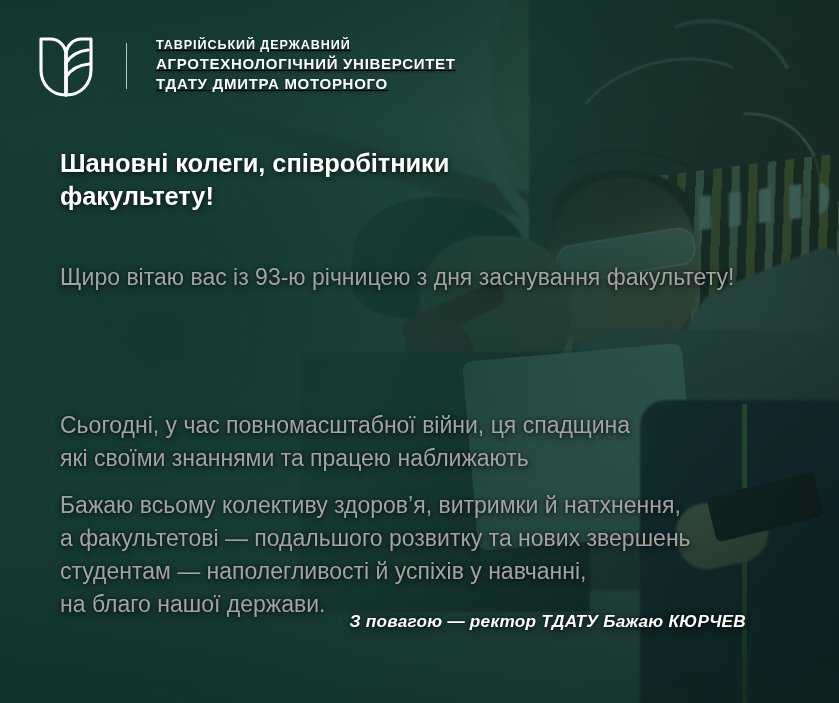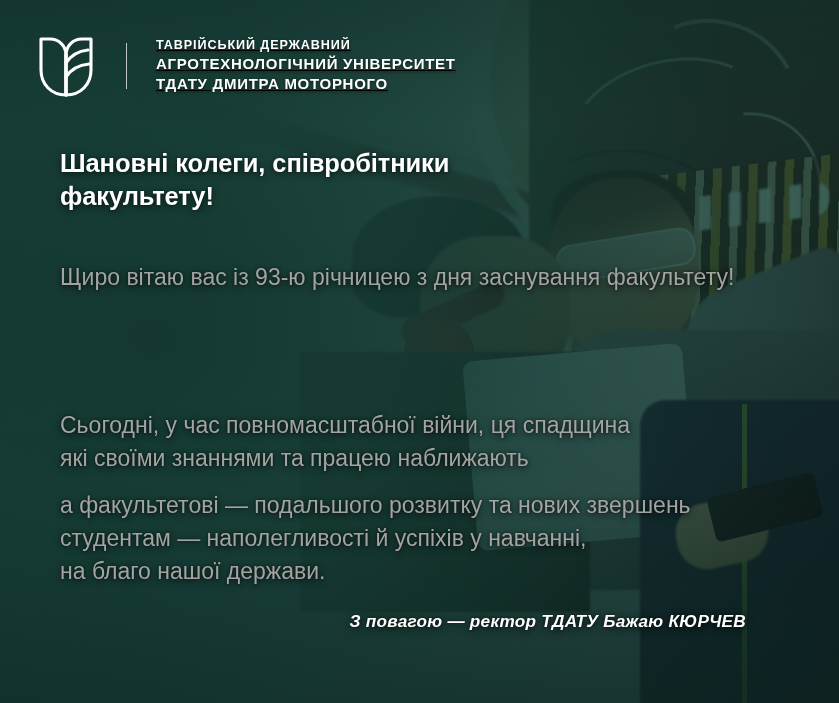--- a/index.html
+++ b/index.html
@@ -293,20 +293,21 @@
     <div class="body-block" id="para-0">
       <div>Щиро вітаю вас із 93-ю річницею з дня заснування факультету!</div>
     </div>
 
     <div class="body-block" id="para-1">
       <div>Сьогодні, у час повномасштабної війни, ця спадщина</div>
       <div>які своїми знаннями та працею наближають</div>
     </div>
 
     <div class="body-block" id="para-2">
+      <div>Бажаю всьому колективу здоров’я, витримки й натхнення,</div>
       <div>а факультетові — подальшого розвитку та нових звершень</div>
       <div>студентам — наполегливості й успіхів у навчанні,</div>
       <div>на благо нашої держави.</div>
     </div>
 
     <div class="signature">З повагою — ректор ТДАТУ Бажаю КЮРЧЕВ</div>
 
   </div>
 </div>
 

